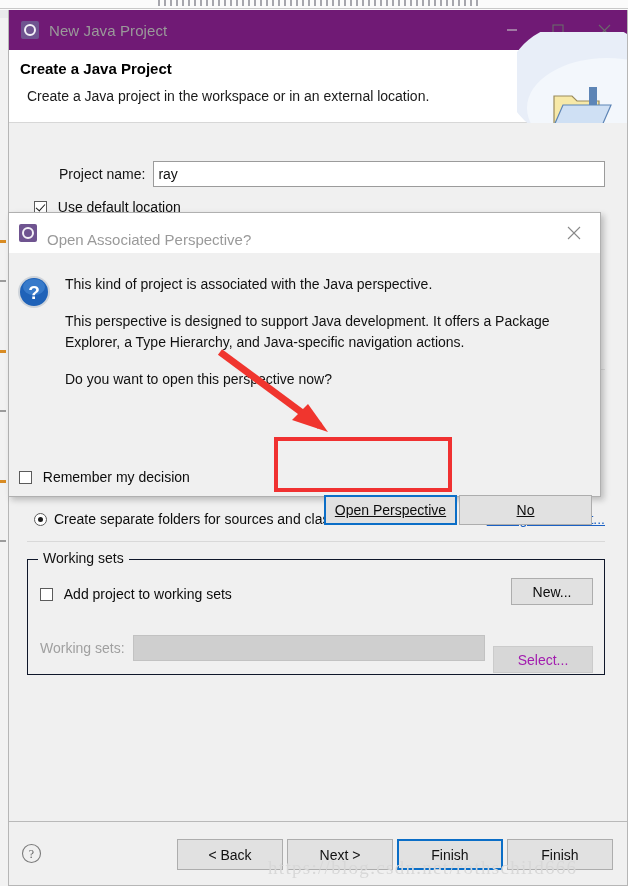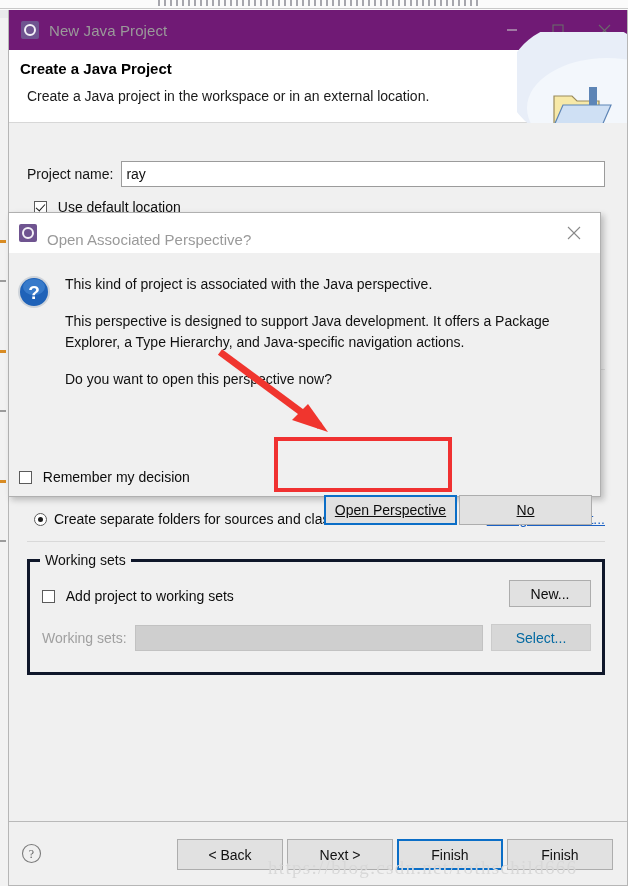--- a/index.html
+++ b/index.html
@@ -51,21 +51,21 @@
      border-radius:50%;background:#e8eef8;}
   #banner-art .swoosh2{position:absolute;right:-60px;top:26px;width:160px;height:100px;
      border-radius:50%;background:#f3f7fc;}
   #folder-icon{position:absolute;right:12px;top:34px;width:64px;height:50px;}
 
   
   #wizbody{position:absolute;left:0;right:0;top:113px;bottom:63px;background:#f0f0f0;}
 
   .row{display:flex;align-items:center;}
   #pn-row{position:absolute;left:18px;top:38px;right:22px;}
-  #pn-label{font-size:14px;color:#141414;margin-right:8px;}
+  #pn-label{font-size:14px;color:#141414;margin-right:8px;margin-left:32px;}
   #pn-input{flex:1;height:26px;background:#fff;border:1px solid #9b9b9b;
      font-size:14px;color:#101010;padding:0 4px;box-sizing:border-box;line-height:24px;}
 
   #usedefault-row{position:absolute;left:25px;top:76px;}
   .cbx{width:13px;height:13px;border:1px solid #5b5b5b;background:#fff;display:inline-block;
      position:relative;box-sizing:border-box;vertical-align:middle;}
   .cbx.checked::after{content:"";position:absolute;left:3px;top:0px;width:4px;height:8px;
      border:solid #1c1c1c;border-width:0 1.6px 1.6px 0;transform:rotate(42deg);}
   .cbx-label{margin-left:7px;font-size:14px;vertical-align:middle;}
 
@@ -78,34 +78,34 @@
   .radio{width:13px;height:13px;border:1px solid #5b5b5b;border-radius:50%;background:#fff;
      position:relative;box-sizing:border-box;flex:0 0 auto;}
   .radio.sel::after{content:"";position:absolute;left:3px;top:3px;width:5px;height:5px;
      border-radius:50%;background:#1c1c1c;}
   #sep-label{margin-left:7px;font-size:14px;}
   #cfg-link{margin-left:auto;font-size:14px;color:#1b61c4;text-decoration:underline;}
   #sep-groupline{position:absolute;left:18px;right:22px;top:418px;height:1px;background:#d9d9d9;}
 
   
   #ws-group{position:absolute;left:18px;right:22px;top:436px;height:116px;
-     border:3px solid #0f172a;box-sizing:border-box;}
+     border:1px solid #0f172a;box-sizing:border-box;}
   #ws-legend{position:absolute;left:10px;top:-10px;background:#f0f0f0;padding:0 5px;
      font-size:14px;color:#111;}
   #ws-addrow{position:absolute;left:12px;top:26px;}
   #ws-new{position:absolute;right:11px;top:18px;width:82px;height:27px;background:#e1e1e1;
      border:1px solid #adadad;font-size:14px;display:flex;align-items:center;justify-content:center;
      box-sizing:border-box;}
   #ws-selrow{position:absolute;left:12px;top:62px;right:11px;display:flex;align-items:center;}
   #ws-sel-label{font-size:14px;color:#a0a0a0;margin-right:8px;}
   #ws-combo{flex:1;height:26px;background:#cfcfcf;border:1px solid #c2c2c2;position:relative;
      box-sizing:border-box;}
   #ws-select-btn{width:100px;height:27px;margin-left:8px;background:#d7d7d7;border:1px solid #cbcbcb;
-     font-size:14px;color:#0369a1;display:flex;align-items:center;justify-content:center;
-     box-sizing:border-box;flex:0 0 auto;}
+     font-size:14px;color:#a21caf;display:flex;align-items:center;justify-content:center;
+     box-sizing:border-box;flex:0 0 auto;margin-top:24px;}
 
   
   #btnbar{position:absolute;left:0;right:0;bottom:0;height:63px;background:#f0f0f0;
      border-top:1px solid #b9b9b9;}
   #help-icon{position:absolute;left:12px;top:21px;width:21px;height:21px;}
   #btnrow{position:absolute;right:14px;top:17px;display:flex;gap:4px;}
   .btn{width:106px;height:31px;background:#e1e1e1;border:1px solid #adadad;
      font-size:14px;color:#111;display:flex;align-items:center;justify-content:center;
      box-sizing:border-box;}
   .btn.primary{background:#e1e1e1;border:2px solid #0b6ec7;}

